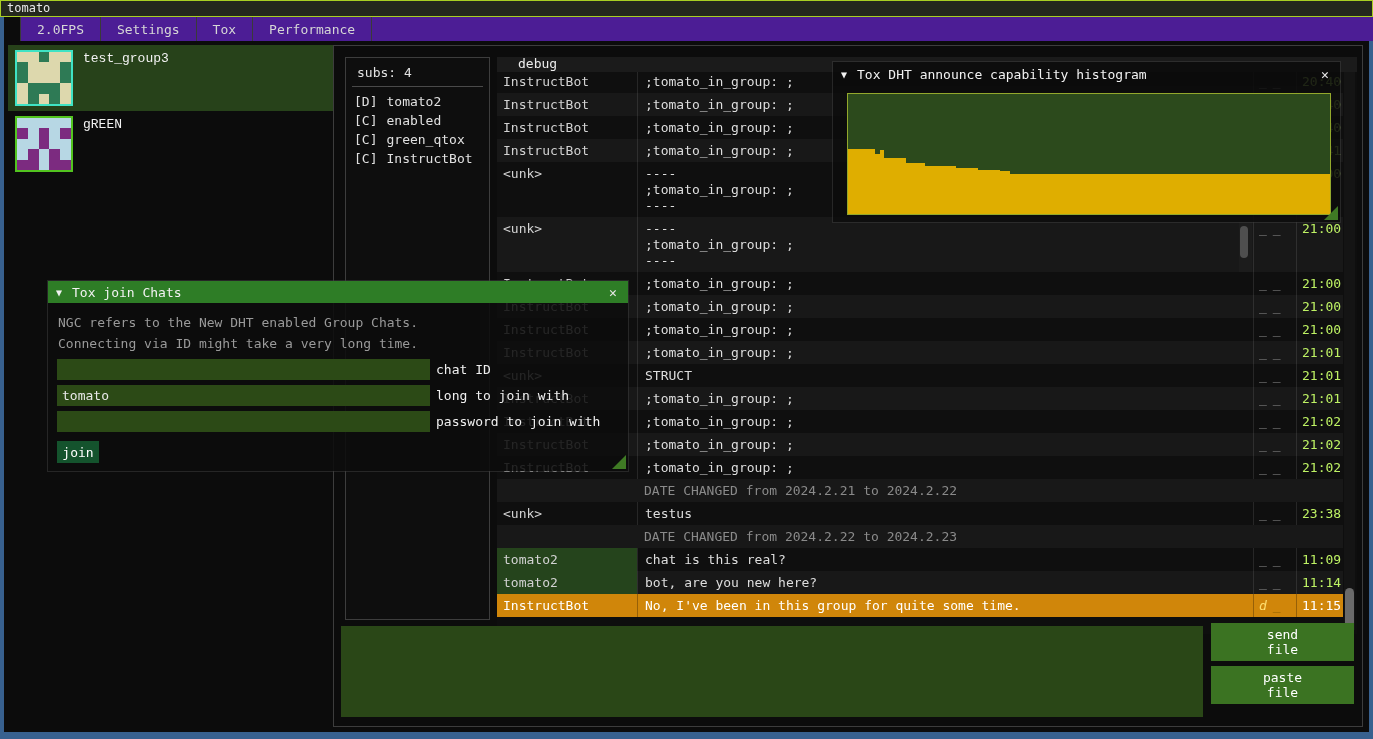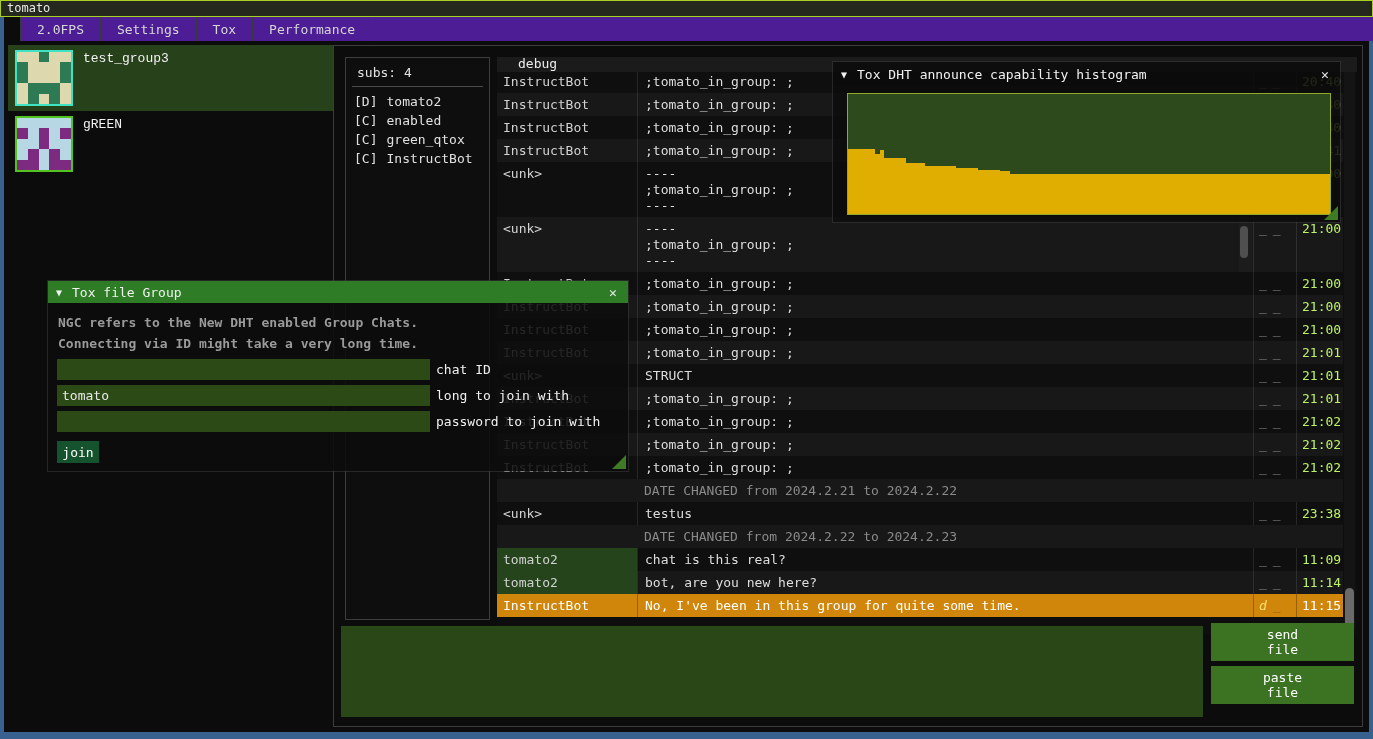--- a/index.html
+++ b/index.html
@@ -86,21 +86,21 @@
   .float-win { position:absolute; background:rgba(12,12,12,0.88); box-shadow:0 0 0 1px rgba(60,60,60,.55); }
   .win-titlebar { height:22px; display:flex; align-items:center; padding:0 6px 0 8px; color:#f2f2f2; }
   .win-collapse { font-size:10px; margin-right:10px; color:#f2f2f2; }
   .win-title { flex:1 1 auto; }
   .win-close { width:18px; text-align:center; color:#e8e8e8; cursor:pointer; }
   .win-grip { position:absolute; right:2px; bottom:2px; width:0; height:0;
     border-left:14px solid transparent; border-bottom:14px solid #3f7a24; }
 
   #join-dialog { left:44px; top:264px; width:580px; height:190px; z-index:20; }
   #join-dialog .win-titlebar { background:#2e7d26; }
-  .dlg-desc { color:#9a9a9a; padding:9px 0 0 10px; line-height:21px;font-weight:bold; }
+  .dlg-desc { color:#9a9a9a; padding:9px 0 0 10px; line-height:21px; }
   .dlg-field-row { display:flex; align-items:center; margin:5px 0 0 9px; }
   .dlg-input { width:373px; height:21px; background:#2c4a16; border:none; outline:none;
     color:#e8e8e8; font-family:"DejaVu Sans Mono",monospace; font-size:13px; padding:0 5px; }
   .dlg-label { margin-left:6px; color:#f0f0f0; }
   #join-btn { margin:9px 0 0 9px; width:42px; height:22px; background:#14532d; color:#fff;
     border:none; font-family:"DejaVu Sans Mono",monospace; font-size:13px; cursor:pointer; }
 
   #hist-win { left:829px; top:45px; width:507px; height:160px; z-index:25; }
   #hist-win .win-titlebar { background:rgba(10,10,10,0.1); height:24px; }
   #hist-plot { position:absolute; left:14px; top:31px; width:484px; height:122px;
@@ -334,21 +334,21 @@
       <span>file</span>
     </div>
     <div id="paste-file-btn" class="file-btn">
       <span>paste</span>
       <span>file</span>
     </div>
 
     <div id="join-dialog" class="float-win">
       <div class="win-titlebar">
         <span class="win-collapse">▼</span>
-        <span class="win-title">Tox file Group</span>
+        <span class="win-title">Tox join Chats</span>
         <span class="win-close">✕</span>
       </div>
       <div class="dlg-desc">
         <div>NGC refers to the New DHT enabled Group Chats.</div>
         <div>Connecting via ID might take a very long time.</div>
       </div>
       <div id="dlg-fields">
           <div class="dlg-field-row">
             <input class="dlg-input" style="">
             <span class="dlg-label">chat ID</span>

